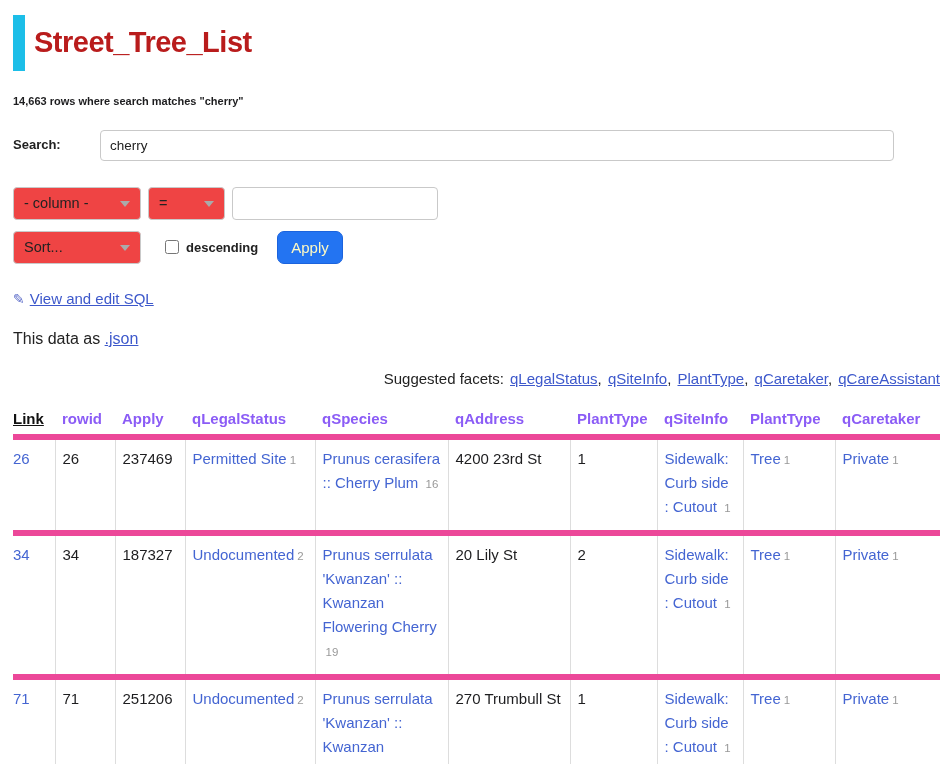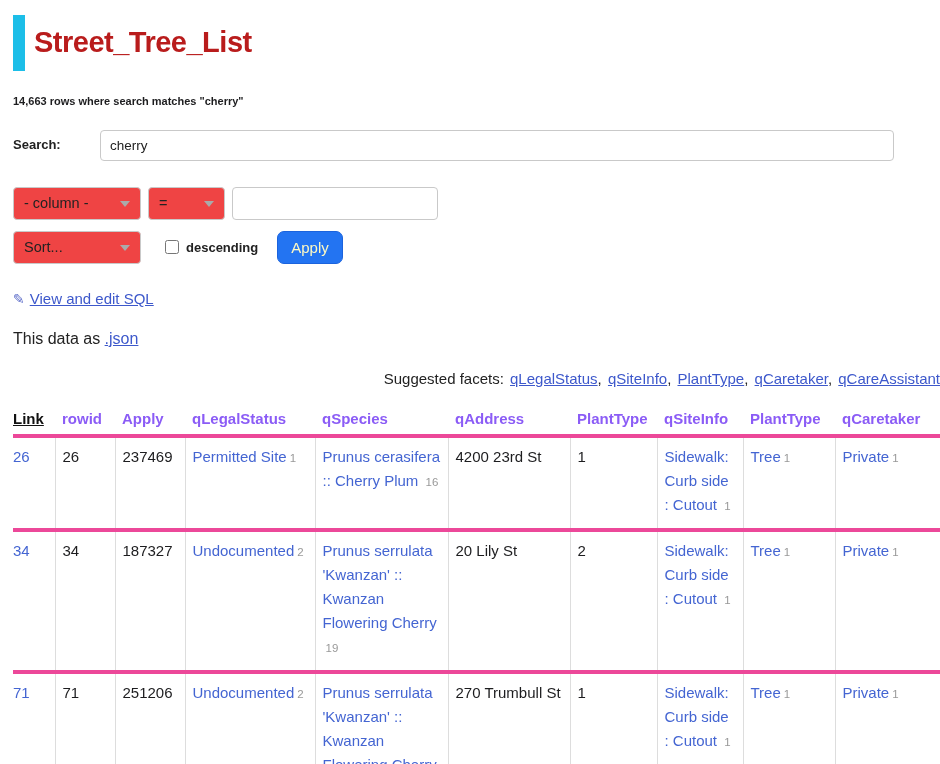--- a/index.html
+++ b/index.html
@@ -107,21 +107,21 @@
   .data-table th:first-child { padding-left: 0; color: #111; text-decoration: underline; }
   .data-table th a { color: #8b5cf6; text-decoration: none; }
   .data-table td {
     vertical-align: top;
     padding: 7px 6px 10px 7px;
     border-left: 1px solid #ddd;
     line-height: 24px;
     word-wrap: break-word;
   }
   .data-table td:first-child { border-left: none; padding-left: 0; }
-  .data-table tbody tr { border-top: 4px solid #ec4899; border-bottom: 2px solid #ccc; }
+  .data-table tbody tr { border-top: 6px solid #ec4899; border-bottom: 2px solid #ccc; }
   .data-table td a { color: #4465D2; text-decoration: none; }
   .count {
     font-size: 11.5px; color: #999; margin-left: 3px;
     font-weight: normal;
   }
   td.num-cell, td.text-cell { color: #1d1d1f; }
 </style>
 </head>
 <body>
 

